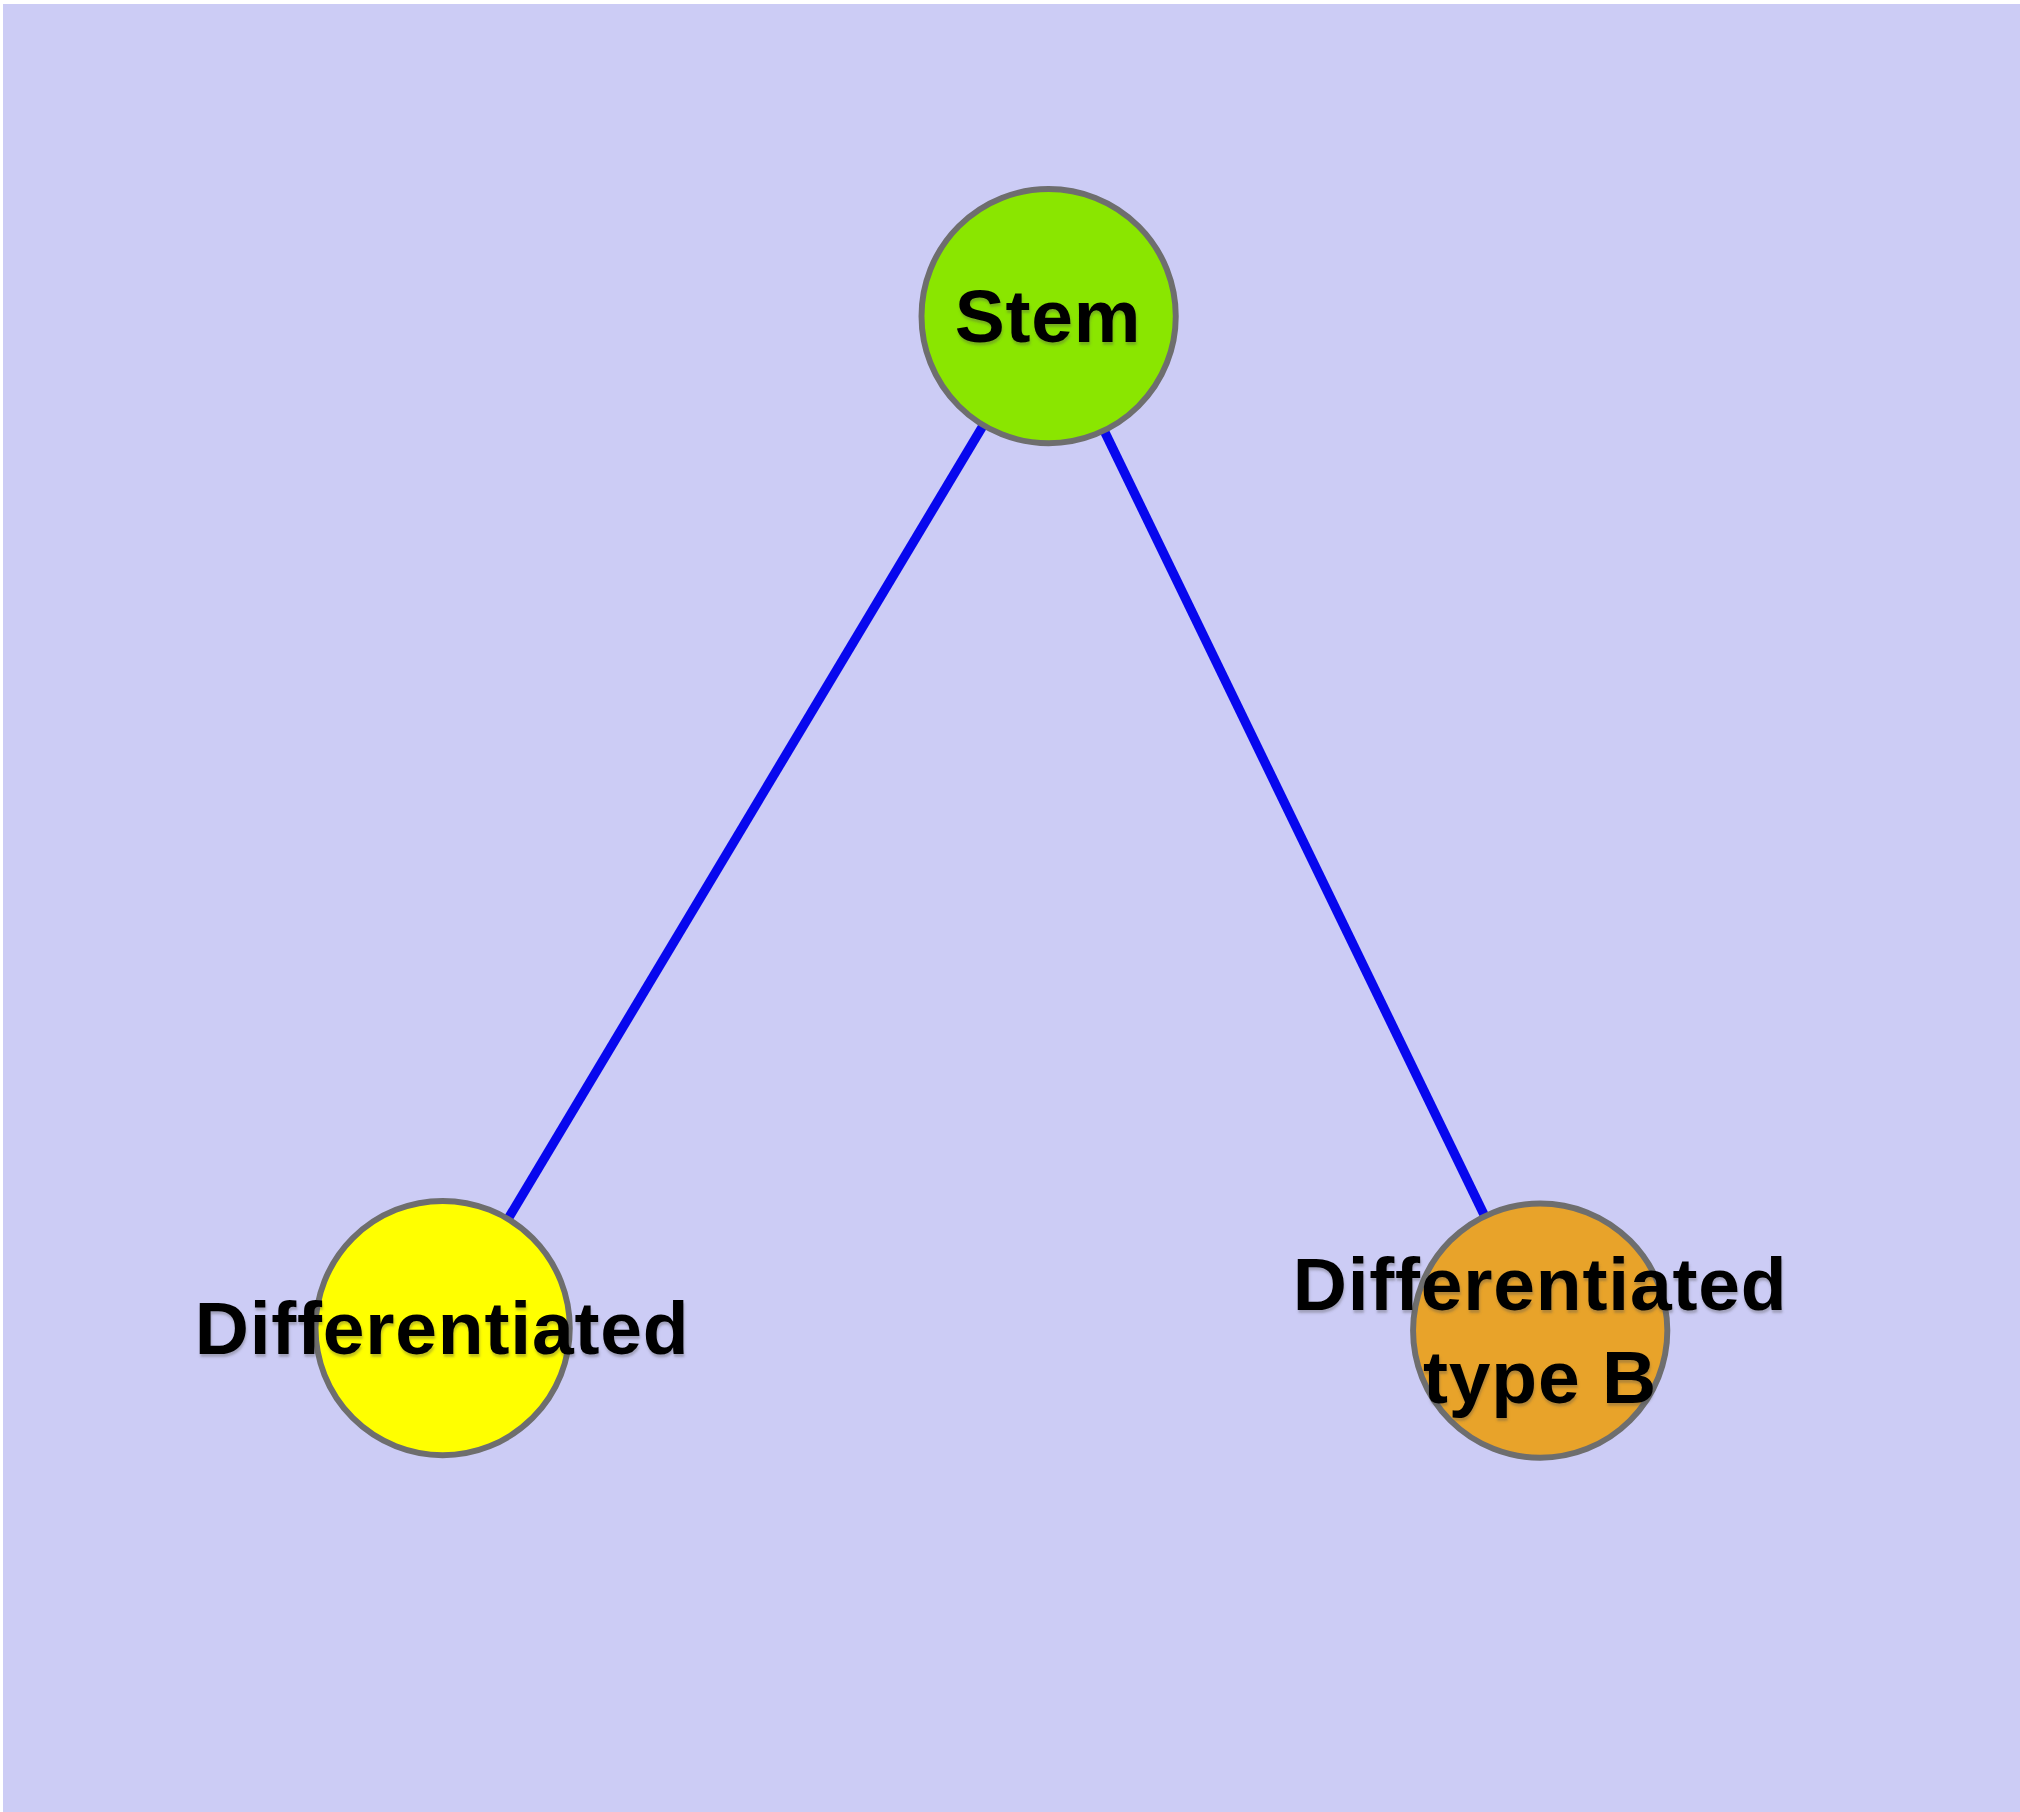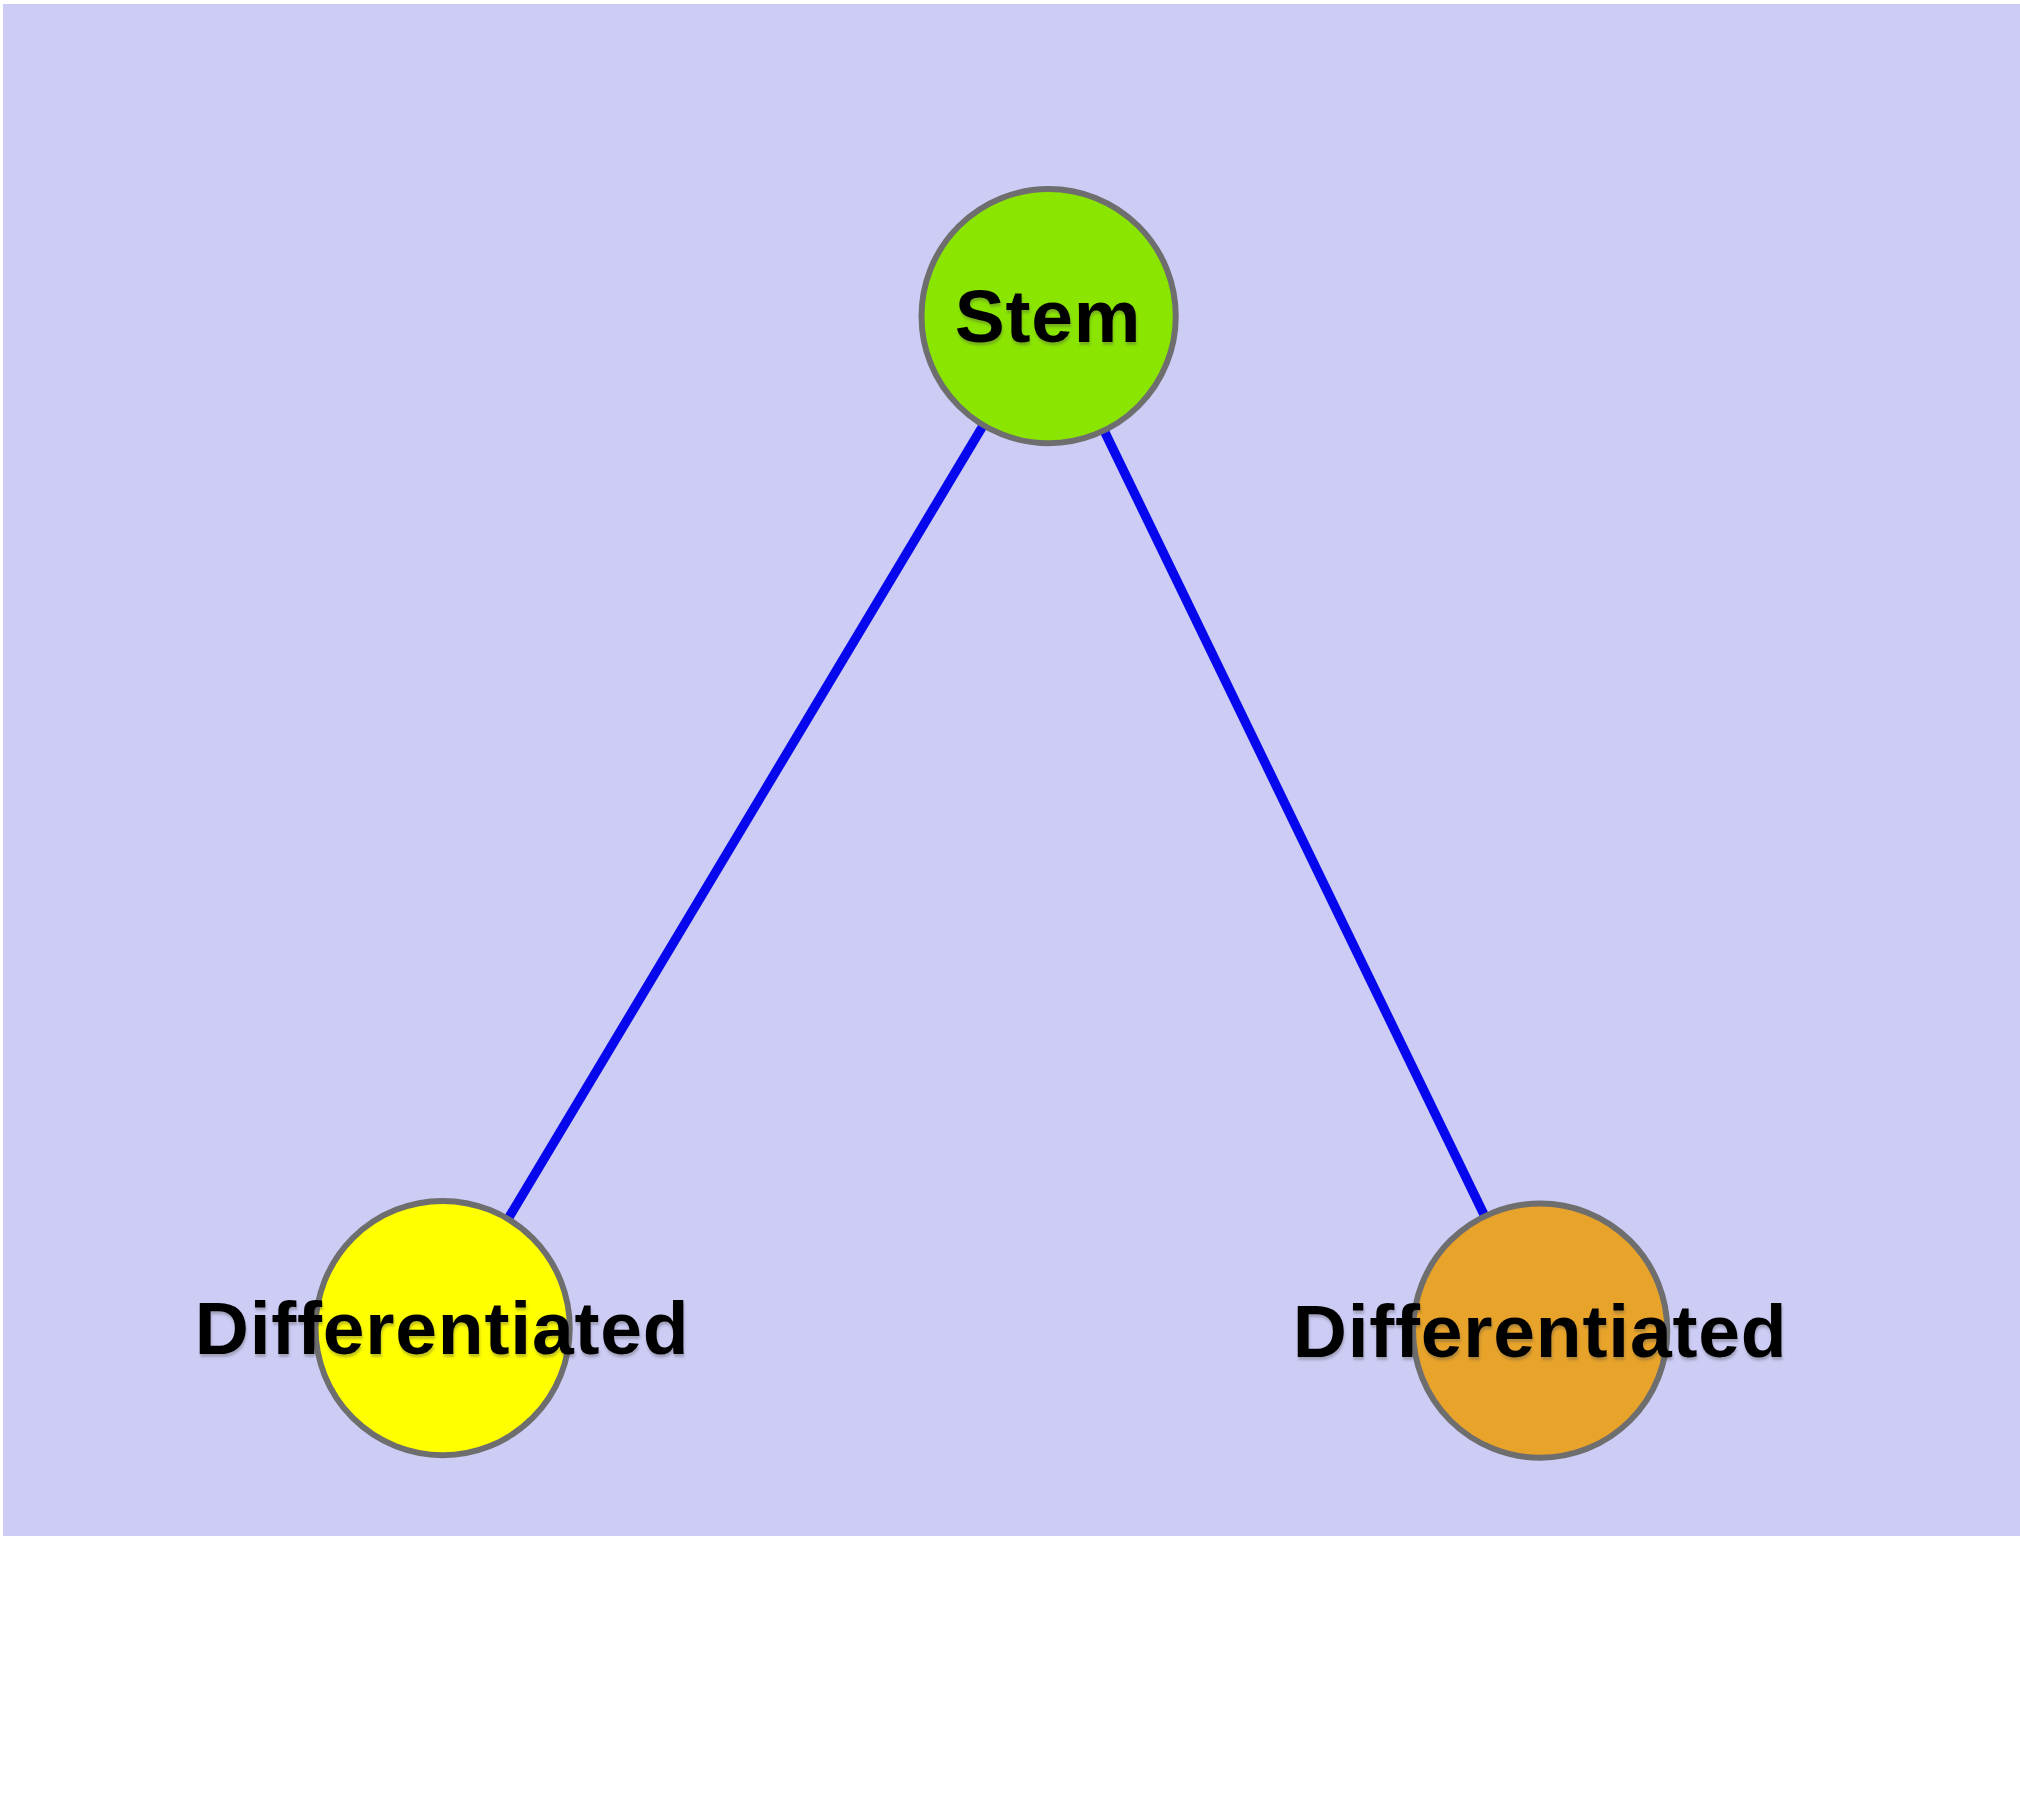--- a/index.html
+++ b/index.html
@@ -4,21 +4,21 @@
 <style>
   html, body {
     margin: 0;
     padding: 0;
     background: #ffffff;
     font-family: "Liberation Sans", sans-serif;
   }
   #stage {
     position: relative;
     width: 2021px;
-    height: 1536px;
+    height: 1812px;
     background: #ffffff;
     overflow: hidden;
   }
   #panel {
     position: absolute;
     left: 2.5px;
     top: 4.2px;
     right: 0;
     bottom: 0;
   }
@@ -62,15 +62,16 @@
   <div class="node-label" style="left: 1048px; top: 316px;">
     <span class="lbl-line">Stem</span>
   </div>
 
   <div class="node-label" style="left: 442px; top: 1328px;">
     <span class="lbl-line">Differentiated</span>
   </div>
 
   <div class="node-label" style="left: 1540px; top: 1331px;">
     <span class="lbl-line">Differentiated</span>
+    <span class="lbl-line">type B</span>
   </div>
 </div>
 
 
 </body></html>

